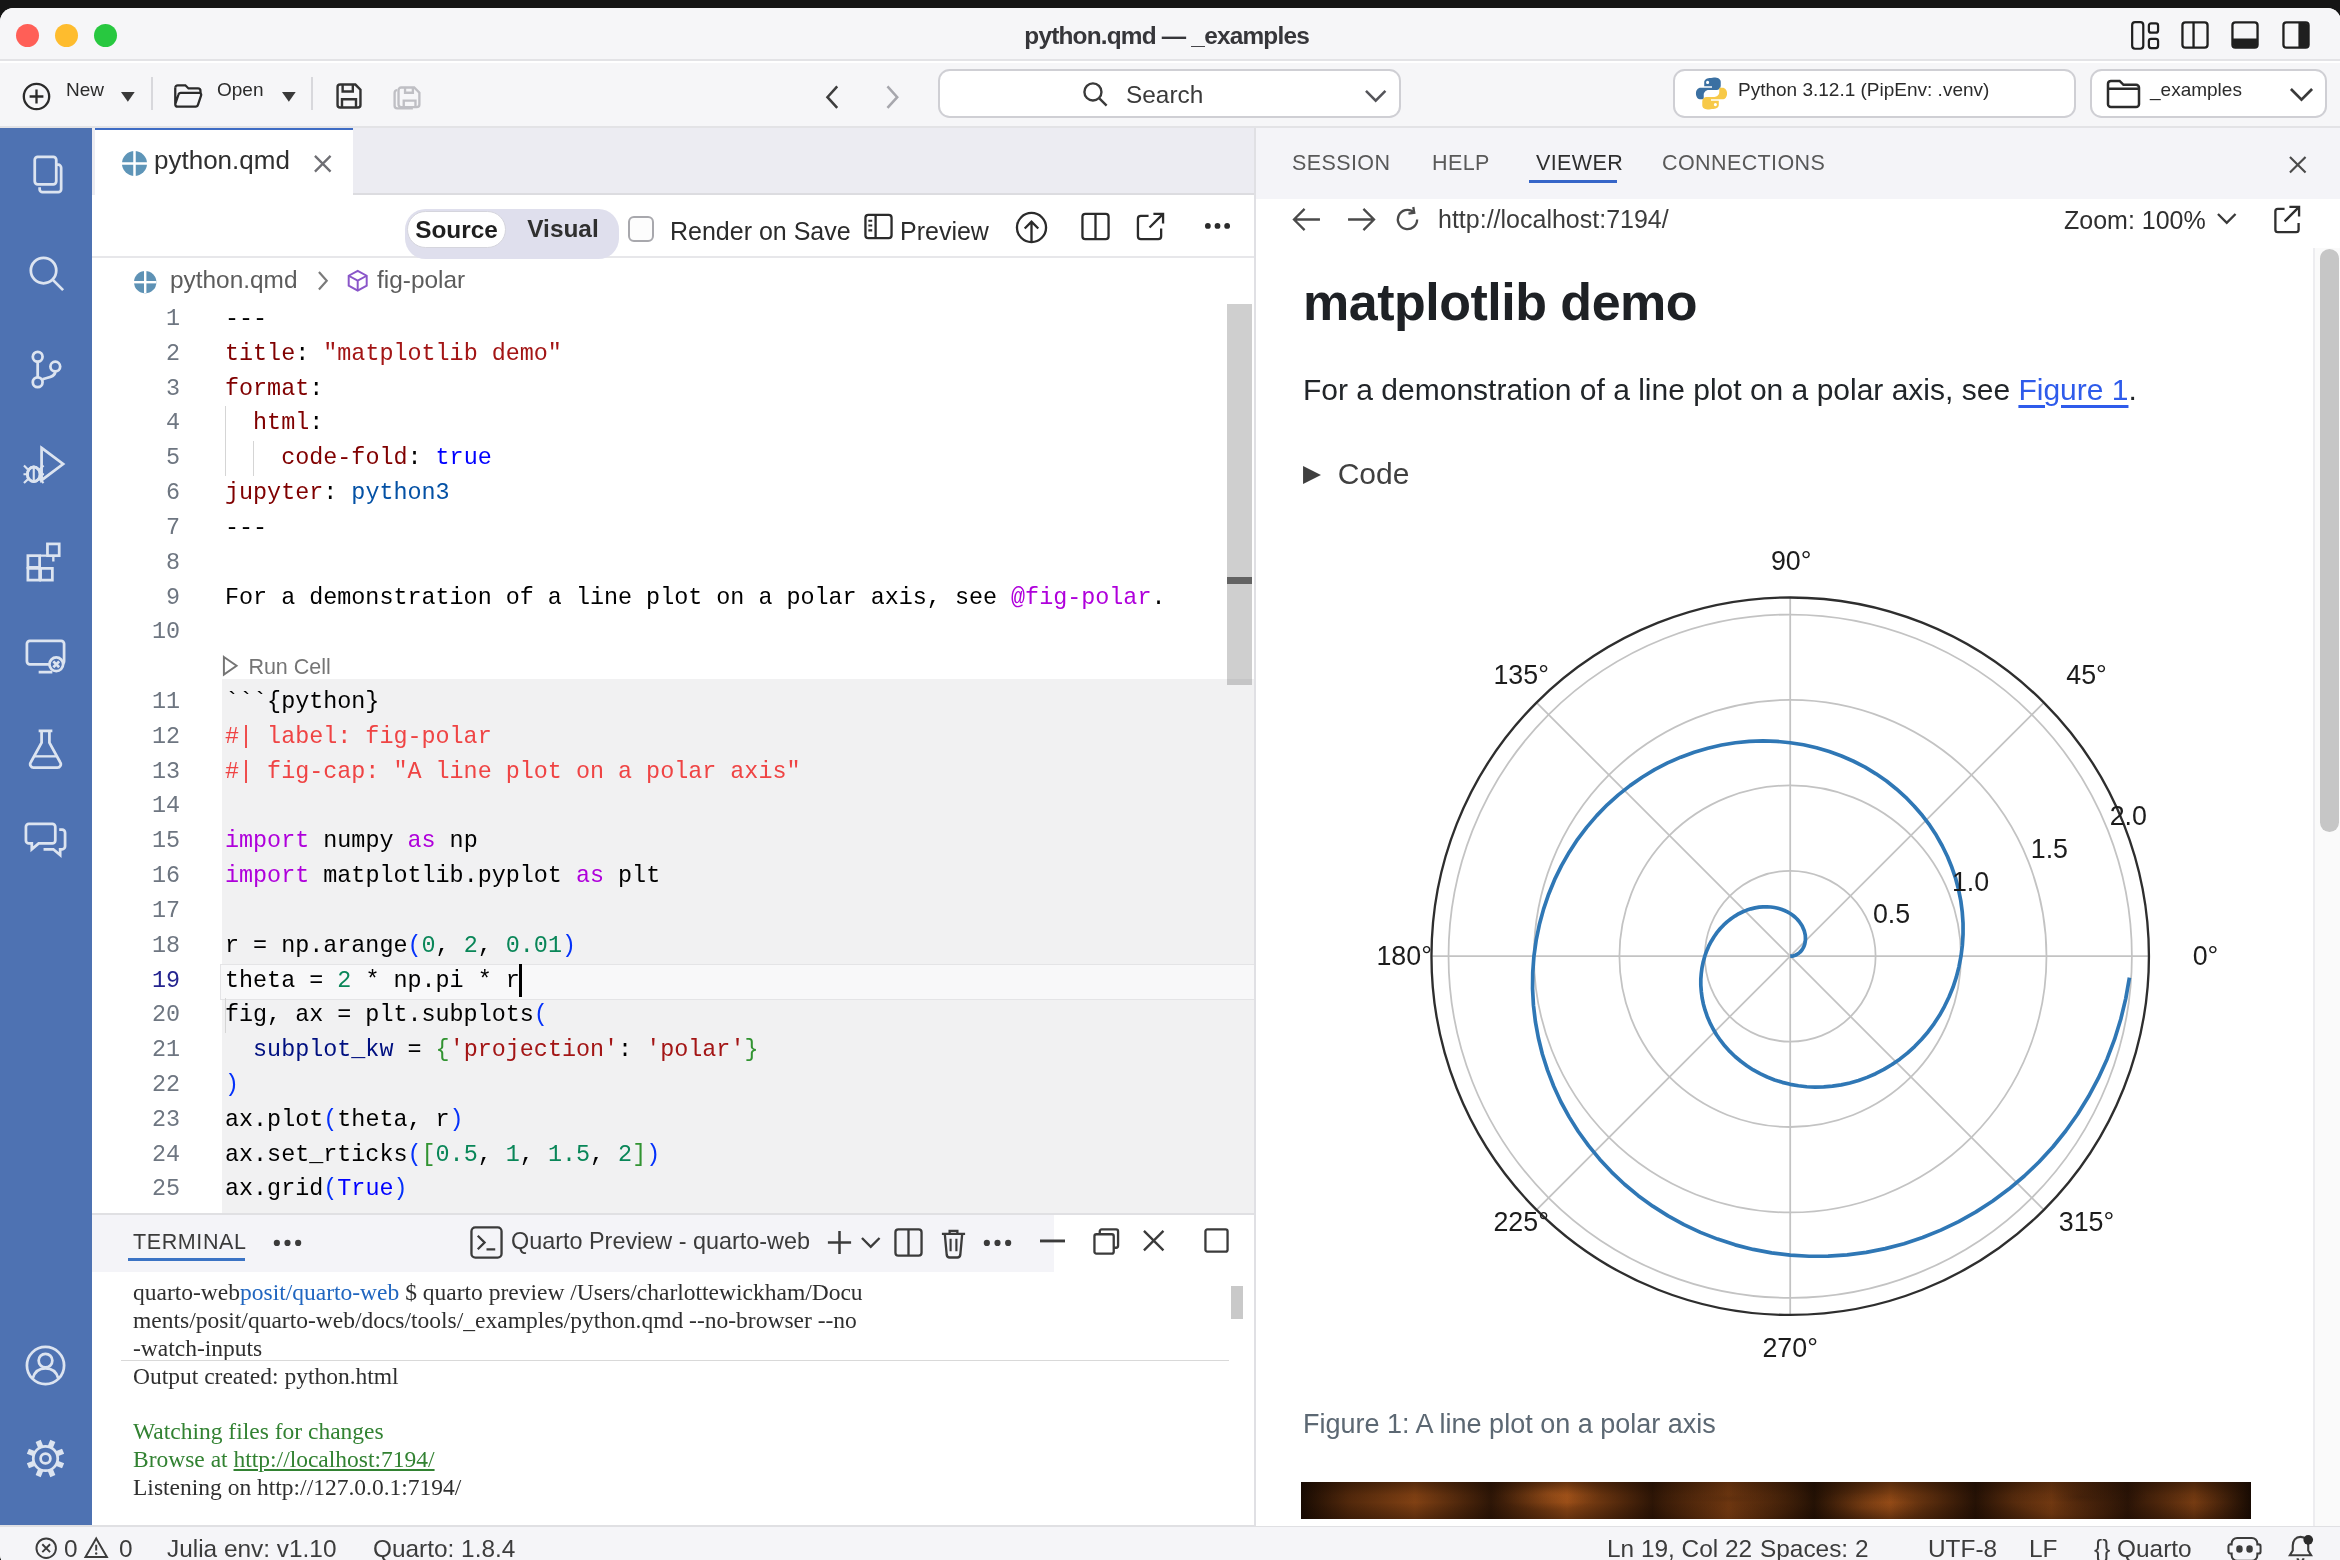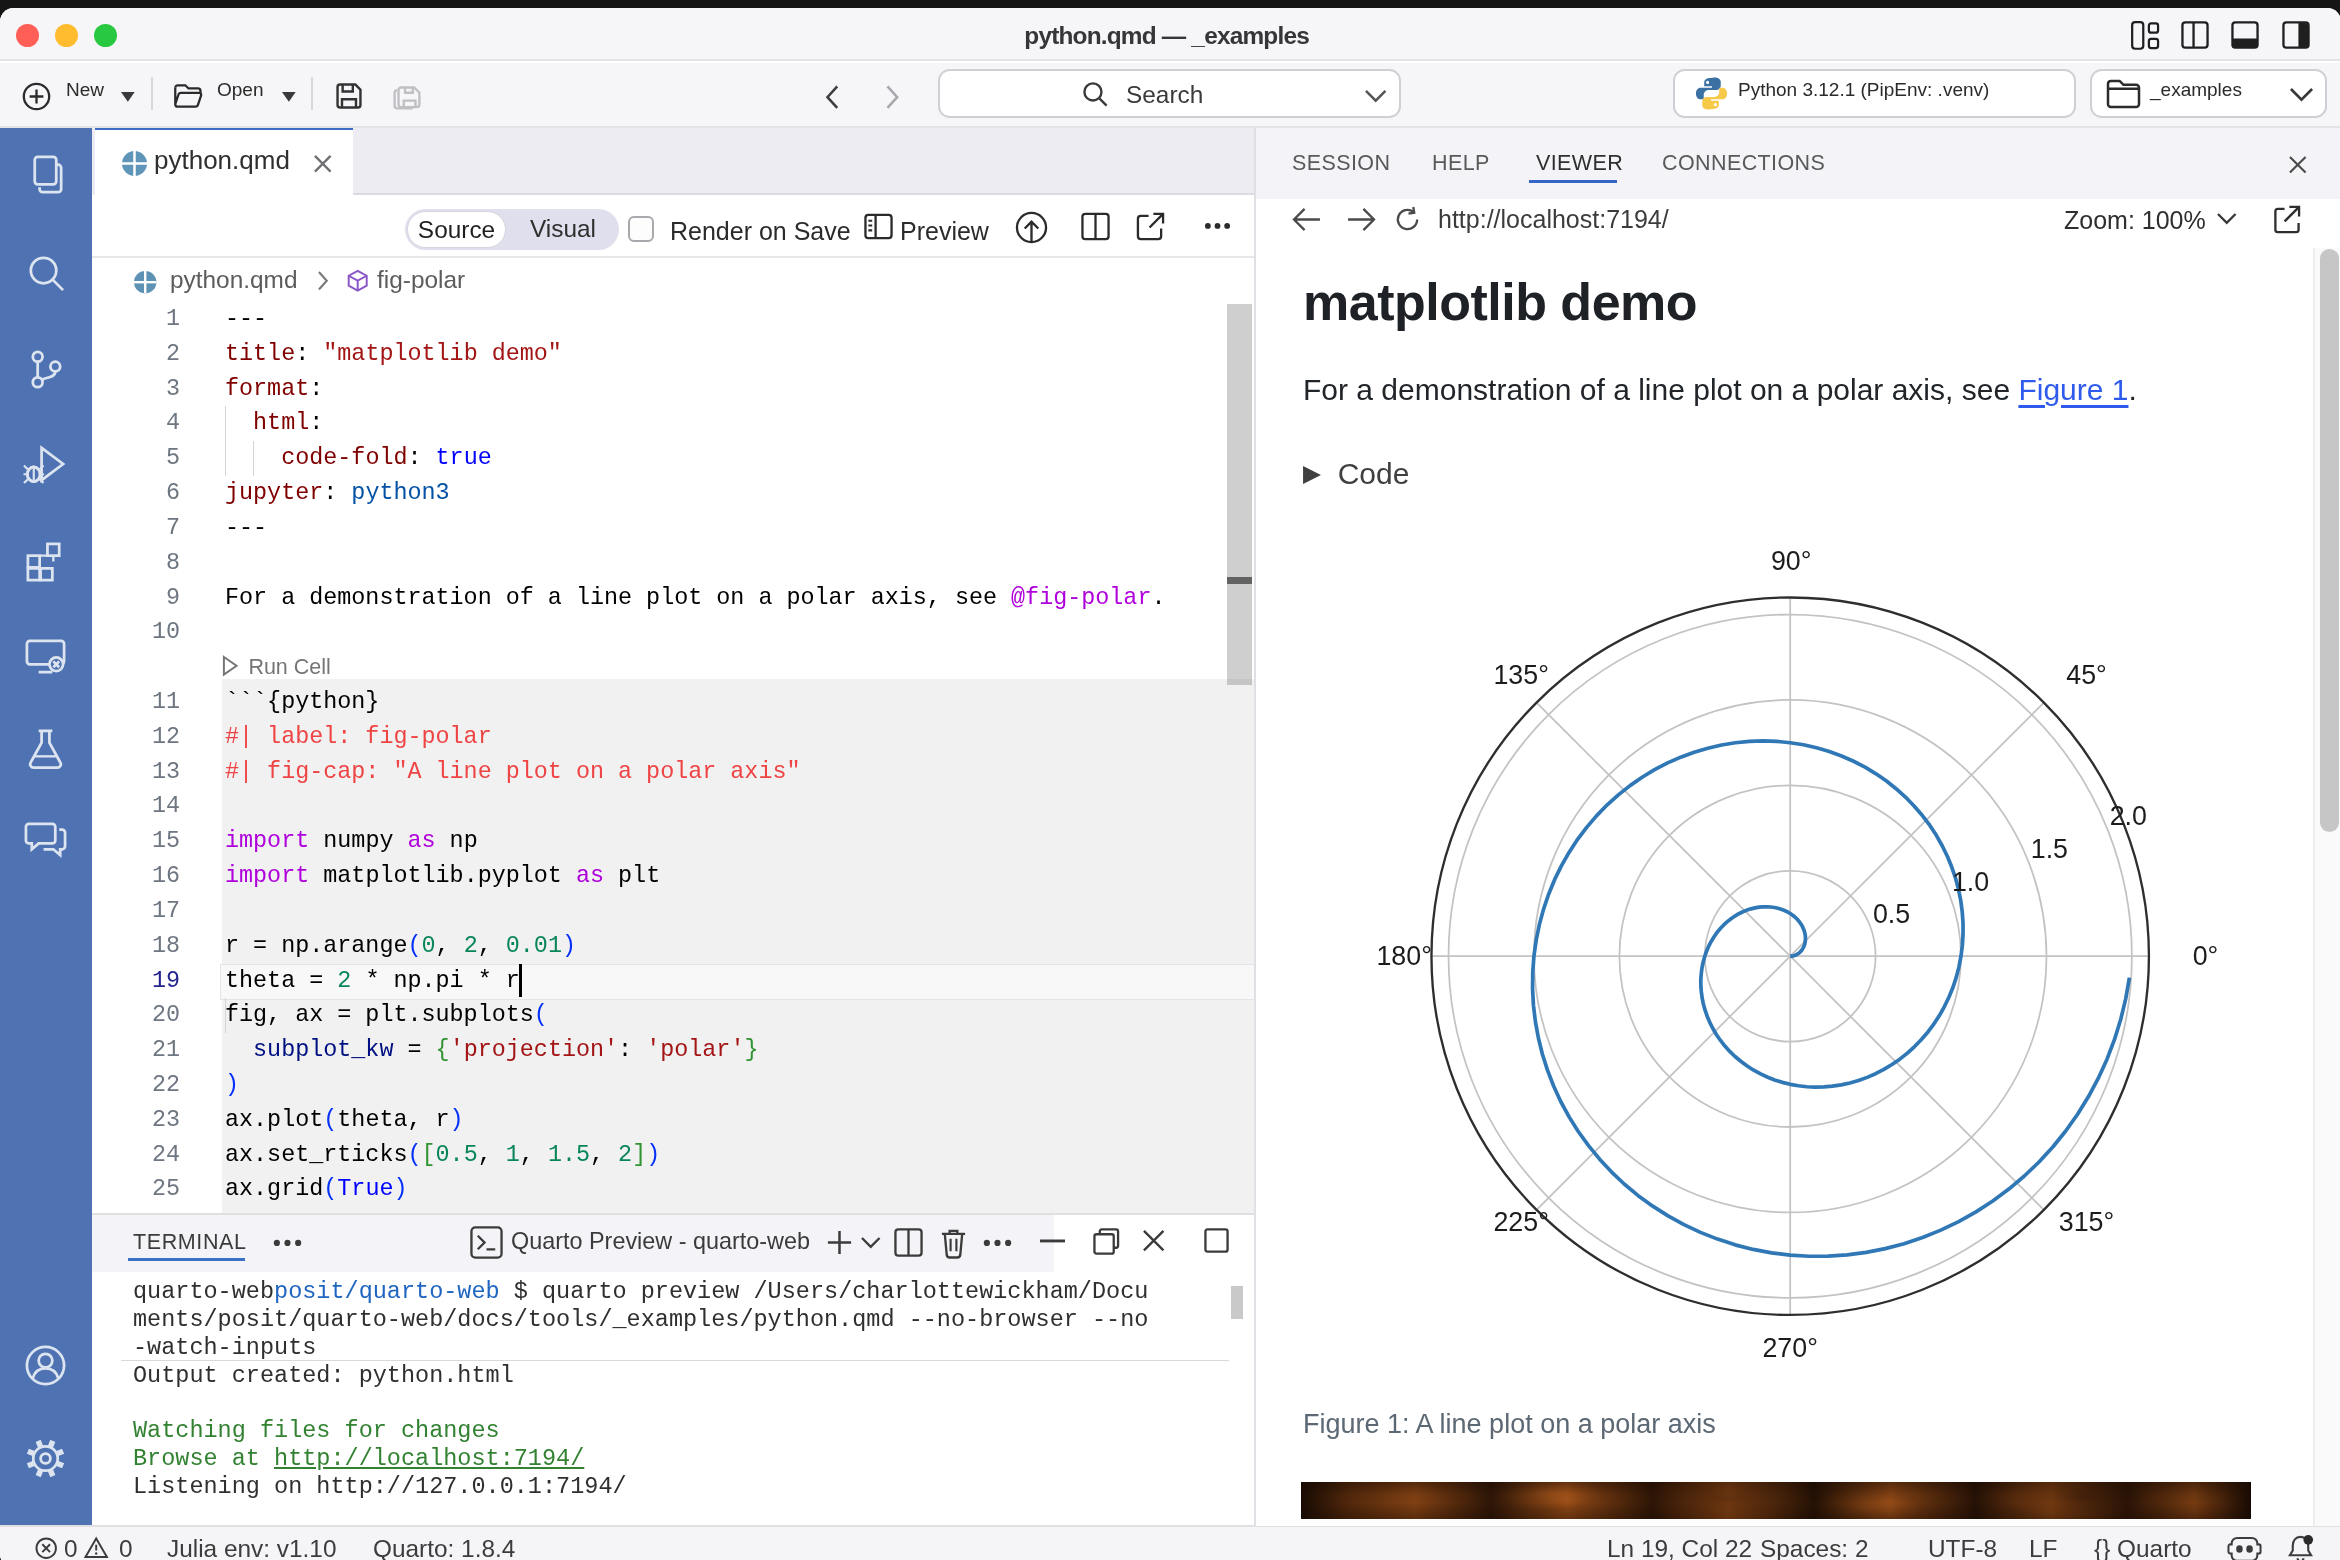--- a/index.html
+++ b/index.html
@@ -14,37 +14,37 @@
 #searchtxt{font-size:24.4px;color:#3a3a3a;}
 .icon{position:absolute;}
 #activitybar{left:0;top:120px;width:92px;height:1397px;background:#4e72b2;}
 .abicon{left:23.4px;width:45px;height:45px;opacity:0.92;}
 
 #tabbar{left:92px;top:120px;width:1162px;height:67px;background:#ececf2;}
 #tab{left:2.9px;top:0;width:258px;height:67px;background:#fff;border-top:2.9px solid #3f6cc4;}
 #tabname{left:62px;top:16.6px;font-size:26px;color:#2f2f2f;}
 #tabbarline{left:261px;top:65px;width:901px;height:2px;background:#dcdce0;}
 #edtoolbar{left:92px;top:187px;width:1162px;height:63px;background:#fff;border-bottom:2px solid #e7e7ea;}
-#svpill{left:313px;top:13.7px;width:214px;height:41px;background:#dfdfed;border-radius:20.5px;}
+#svpill{left:313px;top:13.7px;width:214px;height:50px;background:#dfdfed;border-radius:20.5px;font-weight:bold;}
 #svsrc{left:2px;top:2px;width:99px;height:37px;background:#fff;border:1px solid #d5d5dd;border-radius:18.5px;text-align:center;font-size:24.4px;color:#1f1f1f;line-height:35px;}
 #svvis{left:109px;top:0px;width:98px;height:41px;text-align:center;font-size:24.4px;color:#2f2f2f;line-height:39px;}
 #rchk{left:536px;top:20.5px;width:26px;height:26px;border:2px solid #a8a8ad;border-radius:5.9px;background:#fdfdfd;}
 .edtxt{font-size:25px;color:#2b2b2b;top:21.5px;}
 #breadcrumb{left:92px;top:251px;width:1162px;height:43px;background:#fff;font-size:24.4px;color:#5c5c5c;}
 #codearea{left:92px;top:294px;width:1162px;height:912px;background:#fff;overflow:hidden;font-family:"Liberation Mono",monospace;font-size:23.4px;}
 .cell{left:130px;top:377px;width:1033px;height:534px;background:#f1f1f2;}
 .cline{position:absolute;left:133px;height:35px;line-height:35px;white-space:pre;}
 .lnum{position:absolute;width:88px;text-align:right;color:#6e7681;height:35px;line-height:35px;font-size:23.4px;}
 .k{color:#800000}.s{color:#a31515}.cb{color:#0000ff}.y{color:#0451a5}.g{color:#ef4444}
 .p{color:#af00db}.n{color:#098658}.b1{color:#0431fa}.b2{color:#319331}.v{color:#001080}.d{color:#000}
 #panel{left:92px;top:1205px;width:1162px;height:312px;background:#fff;border-top:2px solid #e0e0e3;}
 #phead{left:0;top:0;width:962px;height:57px;background:#f4f4f8;}
 #pterm{font-size:21.5px;color:#3b3b3b;letter-spacing:0.6px;left:41px;top:14.6px;}
 #ptermline{left:36px;top:43px;width:117px;height:2.9px;background:#3b73c4;}
-#pcontent{left:0;top:59px;width:1048px;height:252px;background:#fff;font-family:Liberation Mono, monospace;font-size:23.5px;padding-left:7px;}
+#pcontent{left:0;top:59px;width:1048px;height:252px;background:#fff;font-family:Liberation Serif, serif;font-size:23.5px;padding-left:7px;}
 .trow{position:absolute;left:41px;height:28px;line-height:28px;white-space:pre;color:#2f2f2f;}
 .tb{color:#2066c0}.tg{color:#328232}
 #statusbar{left:0;top:1517px;width:2341px;height:43px;background:#f5f5f8;border-top:2px solid #e0e0e3;font-size:24.4px;color:#3c3c3c;}
 .sbtxt{position:absolute;top:7.8px;}
 #divider{left:1254px;top:120px;width:2px;height:1398px;background:#e0e0e4;}
 #rpanel{left:1256px;top:120px;width:1084px;height:1398px;background:#fff;}
 #rtabs{left:0;top:0;width:1084px;height:71px;background:#f4f4f8;}
 .rtab{position:absolute;top:23.4px;font-size:21.5px;color:#595959;letter-spacing:0.4px;}
 #rnav{left:0;top:71px;width:1084px;height:49px;background:#fff;}
 #rcontent{left:0;top:120px;width:1084px;height:1278px;background:#fff;overflow:hidden;}

